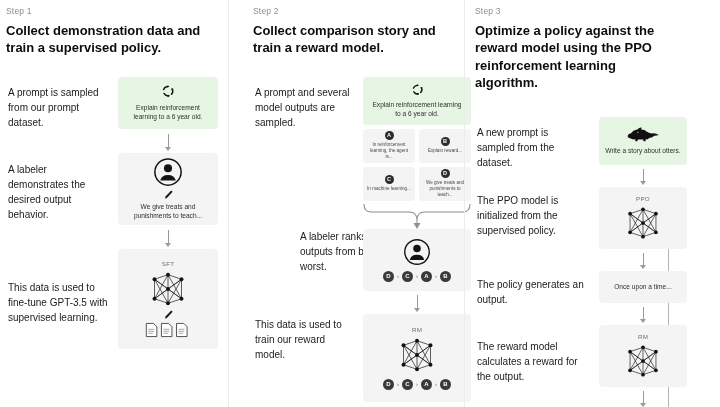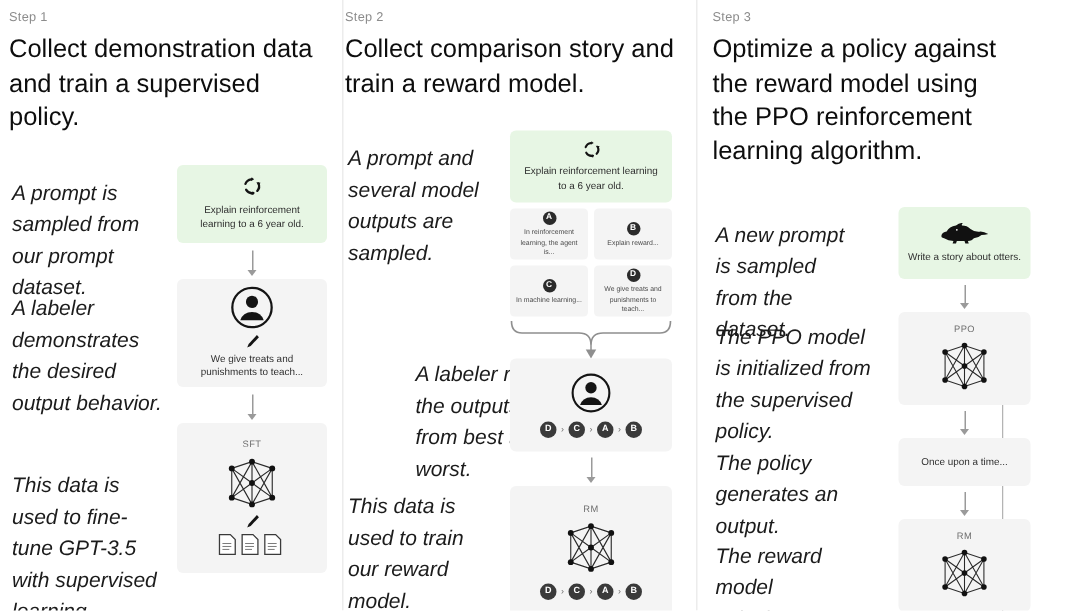--- a/index.html
+++ b/index.html
@@ -6,26 +6,26 @@
   body{
     width:720px;height:407px;
     background:#ffffff;
     font-family:"Liberation Sans","DejaVu Sans",sans-serif;
     color:#1b1b1b;
     overflow:hidden;
   }
   .board{position:relative;width:720px;height:407px;display:flex;}
   .col{position:relative;box-sizing:border-box;}
   .col.c1{width:228px;padding:6px 8px 0 6px;}
-  .col.c2{width:236px;padding:6px 8px 0 1px;border-left:1px solid #ececec;}
+  .col.c2{width:236px;padding:6px 8px 0 24px;border-left:1px solid #ececec;}
   .col.c3{width:212px;padding:6px 6px 0 10px;border-left:1px solid #ececec;}
 
   .step-label{font-size:8.5px;color:#8c8c8c;letter-spacing:.2px;margin:0 0 6px 0;}
-  .step-title{font-size:17px;font-weight:normal;line-height:1.33;color:#0d0d0d;margin:0;}
-  .caption{font-size:14px;line-height:1.5;color:#1b1b1b;font-style:italic;}
+  .step-title{font-size:13px;font-weight:bold;line-height:1.33;color:#0d0d0d;margin:0;}
+  .caption{font-size:10px;line-height:1.5;color:#1b1b1b;}
 
   
   .c1 .body{position:relative;margin-top:20px;}
   .c1 .cap1{position:absolute;left:2px;top:8px;width:96px;}
   .c1 .cap2{position:absolute;left:2px;top:85px;width:100px;}
   .c1 .cap3{position:absolute;left:2px;top:203px;width:104px;}
 
   .panel{position:absolute;box-sizing:border-box;background:#f4f4f4;border-radius:4px;
          display:flex;flex-direction:column;align-items:center;justify-content:center;}
   .panel.green{background:#e7f6e4;}

